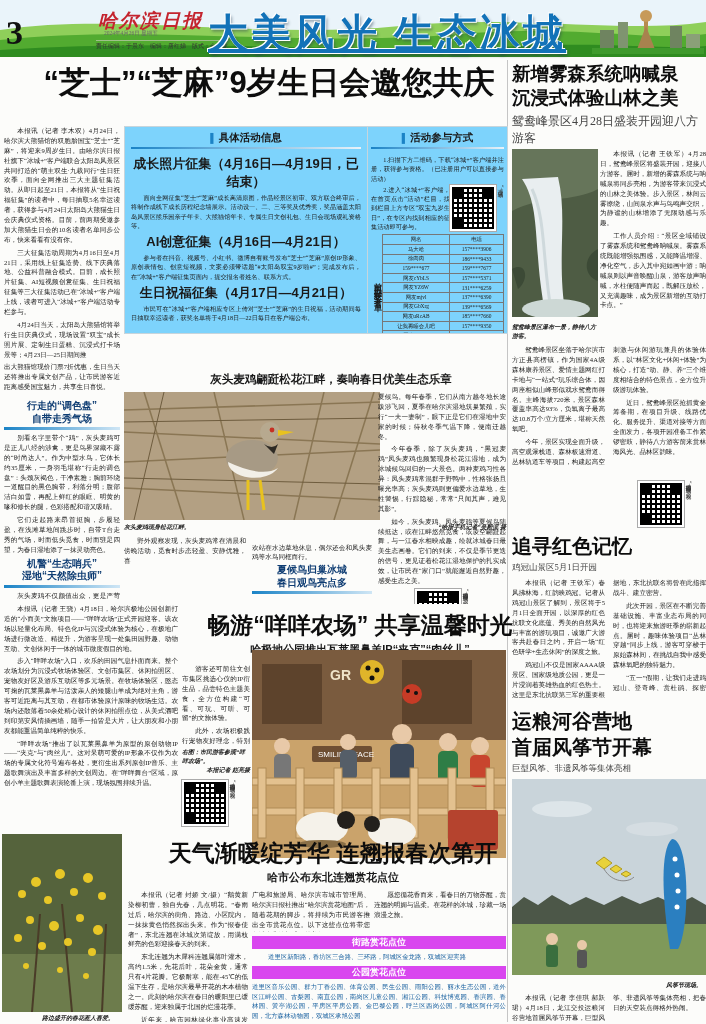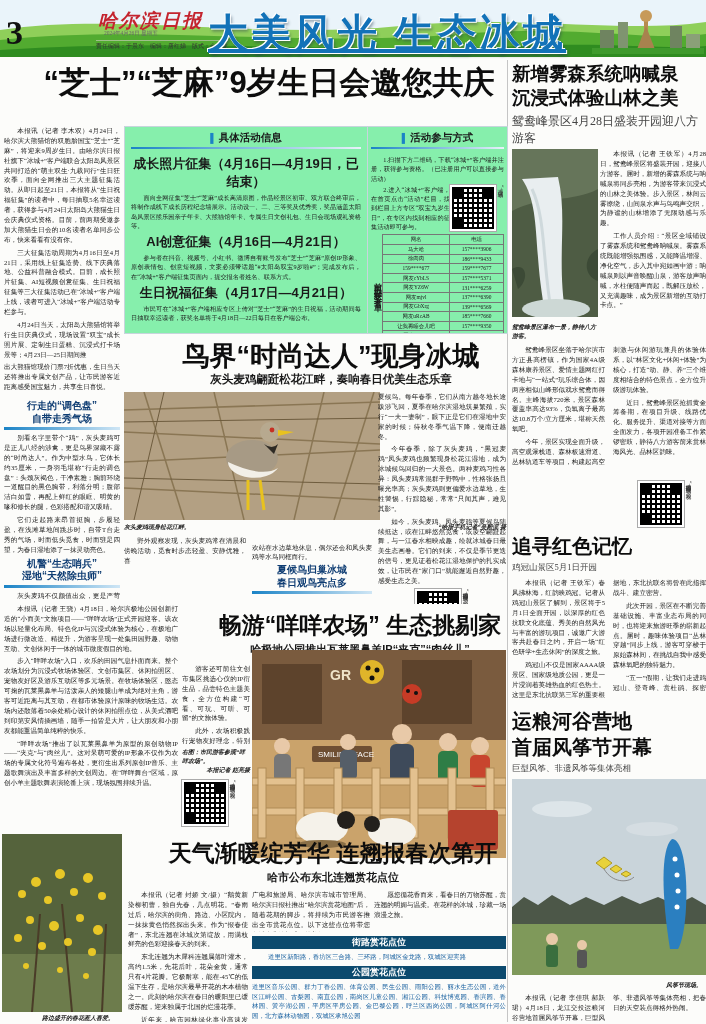--- a/index.html
+++ b/index.html
@@ -20,21 +20,21 @@
   .dateline{font-size:5.5px;color:#666;}
   .editors{font-size:6px;color:#333;border-top:1px solid #9fbf8a;padding-top:1px;}
   .banner{font-size:40px;font-weight:bold;letter-spacing:3px;color:#1272b8;white-space:nowrap;
           text-shadow:1px 1px 0 #fff,-1px -1px 0 #fff,2px 3px 3px rgba(40,60,80,.45);}
   
   .bluehead{font-family:"Liberation Sans",sans-serif;font-weight:bold;color:#0f3d73;
             font-size:10px;line-height:1.25;text-align:center;}
   .bluehead:after{content:"";display:block;height:3px;margin-top:2px;
             background:linear-gradient(90deg,#1b83c6,#cfe6f5);}
   
-  .panel{background:#86efac;border:1px solid #c7d5dc;display:flex;}
+  .panel{background:#7dd3fc;border:1px solid #c7d5dc;display:flex;}
   .ptitle{font-family:"Liberation Sans",sans-serif;font-weight:bold;font-size:10.5px;
           text-align:center;position:relative;padding-bottom:3px;margin:2px 0 3px;}
   .ptitle:before{content:"▌";color:#1b83c6;font-size:9px;margin-right:2px;}
   .ptitle:after{content:"";display:block;height:2px;margin-top:2px;
           background:linear-gradient(90deg,#1b83c6,#e8f2f9);}
   .sectitle{font-weight:bold;font-size:13px;text-align:center;margin:3px 0 2px;
             font-family:"Liberation Sans",sans-serif;}
   .secbody{font-size:6.2px;line-height:1.5;text-align:justify;text-indent:2em;margin:0;}
   
   table.win{border-collapse:collapse;width:100%;font-size:5.4px;}
@@ -45,21 +45,21 @@
   
   .qr{width:42px;height:42px;border:2px solid #fff;outline:1px solid #aaa;flex:none;
       background:
        linear-gradient(#000,#000) 1px 1px/10px 10px no-repeat,
        linear-gradient(#000,#000) calc(100% - 1px) 1px/10px 10px no-repeat,
        linear-gradient(#000,#000) 1px calc(100% - 1px)/10px 10px no-repeat,
        repeating-linear-gradient(90deg,#000 0 2px,transparent 2px 5px),
        repeating-linear-gradient(0deg,#000 0 2px,#fff 2px 5px);}
   .vcap{writing-mode:vertical-rl;font-size:5.5px;color:#333;line-height:1.1;margin-left:2px;}
   .caption{font-size:6px;font-weight:bold;font-style:italic;color:#222;}
-  .bannerbar{background:#0c4a6e;color:#fff;font-family:"Liberation Sans",sans-serif;
+  .bannerbar{background:#d946ef;color:#fff;font-family:"Liberation Sans",sans-serif;
              font-weight:bold;font-size:9px;text-align:center;line-height:13px;height:13px;}
   .bluetext{color:#155e9e;font-size:6.4px;line-height:1.5;text-align:justify;}
   .rule-v{width:1px;background:#c5c5c5;}
   .subhead2{font-family:"Liberation Sans",sans-serif;font-weight:bold;}
 </style>
 </head>
 <body>
 
 <div class="page">
 
@@ -163,21 +163,20 @@
           <tr>
                 <td>网友pDePo</td>
                 <td>137****4123</td>
               </tr>
         </tbody>
           </table>
       </div>
     </div>
   </div>
 
-  <div class="abs hl center" style="left:124px;top:338px;width:382px;font-size:27px;white-space:nowrap;">鸟界“时尚达人”现身冰城</div>
   <div class="abs center subhead2" style="left:124px;top:372px;width:382px;font-size:11.5px;">灰头麦鸡翩跹松花江畔，奏响春日优美生态乐章</div>
 
   <div class="abs clip" style="left:4px;top:392px;width:116px;height:208px;">
     <div class="bluehead" style="margin-bottom:3px;margin-top:8px;">
       <div>行走的“调色盘”</div>
       <div>自带走秀气场</div>
     </div>
     <div class="bt jt">
       <p>别看名字里带个“鸡”，灰头麦鸡可是正儿八经的涉禽，更是鸟界深藏不露的“时尚达人”。作为中型水鸟，它体长约35厘米，一身羽毛堪称“行走的调色盘”：头颈灰褐色，干净素雅；胸前环绕一道醒目的黑色胸带，利落分明；腹部洁白如雪，再配上鲜红的眼眶、明黄的喙和修长的腿，色彩搭配和谐又吸睛。</p>
       <p>它们走起路来昂首挺胸，步履轻盈，在浅滩草地间跳步时，自带T台走秀的气场，时而低头觅食，时而驻足四望，为春日湿地添了一抹灵动亮色。</p>
@@ -239,21 +238,21 @@
       <p style="text-indent:0;">夏候鸟。每年春季，它们从南方越冬地长途跋涉飞回，夏季在哈尔滨湿地筑巢繁殖，实行“一夫一妻制”，眼下正是它们在湿地中安家的时候；待秋冬季气温下降，便南迁越冬。</p>
       <p>今年春季，除了灰头麦鸡，“黑冠麦鸡”凤头麦鸡也频繁现身松花江湿地，成为冰城候鸟回归的一大景色。两种麦鸡习性各异：凤头麦鸡常混群于野鸭中，性格张扬且曝光率高；灰头麦鸡则更偏爱水边草地，生性警惕，行踪隐秘，常常“只闻其声，难见其影”。</p>
       <p>如今，灰头麦鸡、凤头麦鸡等夏候鸟陆续抵达，或在江畔悠然觅食，或凌空翩跹起舞，与一江春水相映成趣，绘就冰城春日最美生态画卷。它们的到来，不仅是季节更迭的信号，更见证着松花江湿地保护的扎实成效，让市民在“家门口”就能邂逅自然野趣，感受生态之美。</p>
     </div>
     <div style="display:flex;justify-content:center;margin-top:2px;">
       <div class="qr"></div>
       <div class="vcap">扫描二维码看“冰城+”视频</div>
     </div>
   </div>
 
-  <div class="abs hl center" style="left:182px;top:610px;width:324px;font-size:23px;white-space:nowrap;">畅游“咩咩农场” 生态挑剔家</div>
+  <div class="abs hl center" style="left:182px;top:610px;width:324px;font-size:23px;white-space:nowrap;">畅游“咩咩农场” 共享温馨时光</div>
   <div class="abs center subhead2" style="left:182px;top:642px;width:324px;font-size:11px;">哈极地公园推出瓦莱黑鼻羊IP“夹克”“肉丝儿”</div>
 
   <div class="abs bt jt clip" style="left:4px;top:604px;width:174px;height:226px;">
     <p>本报讯（记者 王骁）4月18日，哈尔滨极地公园创新打造的“小而美”文旅项目——“咩咩农场”正式开园迎客。该农场以轻量化布局、特色化IP与沉浸式体验为核心，在极地广场进行微改造、精提升，为游客呈现一处集田园野趣、动物互动、文创休闲于一体的城市微度假目的地。</p>
     <p>步入“咩咩农场”入口，欢乐的田园气息扑面而来。整个农场划分为沉浸式牧场体验区、文创市集区、休闲拍照区、宠物友好区及游乐互动区等多元场景。在牧场体验区，憨态可掬的瓦莱黑鼻羊与活泼亲人的矮腿山羊成为绝对主角，游客可近距离与其互动，在都市体验原汁原味的牧场生活。农场内还散落着50余处精心设计的休闲拍照点位，从美式酒吧到印第安风情插画墙，随手一拍皆是大片，让大朋友和小朋友都能重温简单纯粹的快乐。</p>
     <p>“咩咩农场”推出了以瓦莱黑鼻羊为原型的原创动物IP——“夹克”与“肉丝儿”。这对呆萌可爱的IP形象不仅作为农场的专属文化符号遍布各处，更衍生出系列原创IP音乐、主题歌舞演出及丰富多样的文创周边。在“咩咩舞台”区域，原创小羊主题歌舞表演轮番上演，现场氛围持续升温。</p>
   </div>
   <div class="abs bt jt clip" style="left:182px;top:664px;width:68px;height:82px;">
     <p>游客还可前往文创市集区挑选心仪的IP衍生品，品尝特色主题美食，全方位构建“可看、可玩、可听、可留”的文旅体验。</p>
     <p>此外，农场积极践行宠物友好理念，特别开辟宠物友好专区，贴心配备了宠物专用娱乐设施、饮水及清洁用品，与爱宠营造一个共享温馨时光的专属空间。</p>

